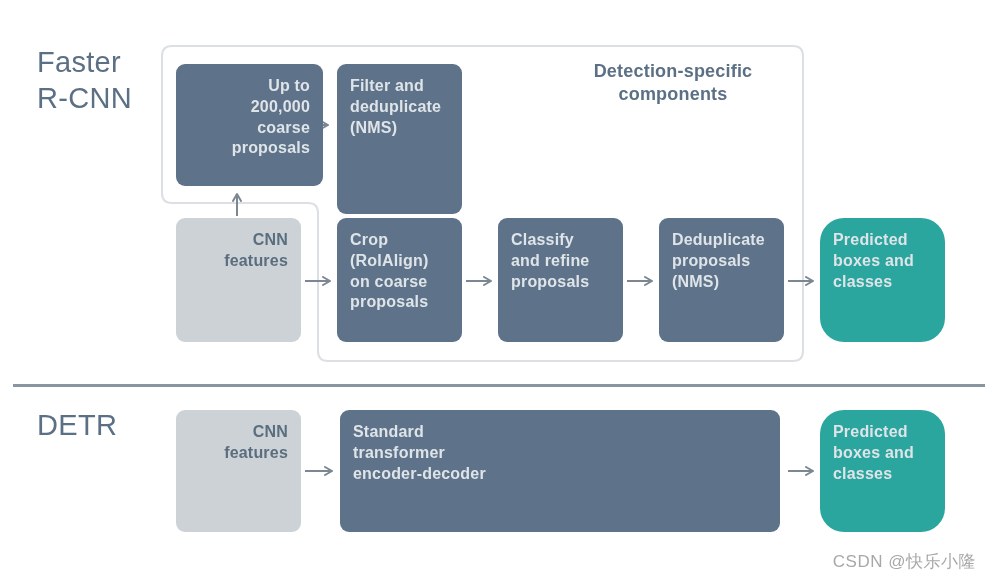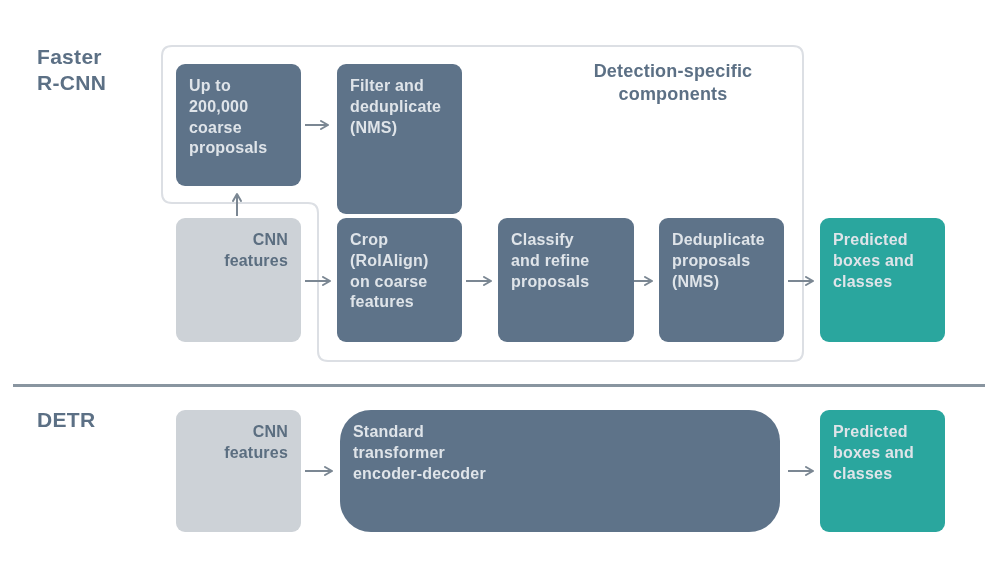--- a/index.html
+++ b/index.html
@@ -50,25 +50,26 @@
     color:var(--box-text,#dfe4e9);
   }
   .light{
     background:var(--light,#cdd2d7);
     color:var(--light-box-text,#5b6e80);
     text-align:right;
   }
   .teal{
     background:var(--teal,#2aa69e);
     color:var(--box-text,#dfe4e9);
+    border-radius:24px;
   }
   .section-label{
     position:absolute;
-    font-size:21px;
-    font-weight:bold;
+    font-size:29px;
+    font-weight:normal;
     color:var(--label,#5c7085);
     line-height:1.25;
     white-space:pre-line;
     letter-spacing:0.3px;
   }
   .container-label{
     position:absolute;
     font-size:18px;
     font-weight:bold;
     color:var(--label,#5c7085);
@@ -115,58 +116,59 @@
     <path class="arrow" d="M305,471 H332" marker-end="url(#ah)"></path>
     <path class="arrow" d="M788,471 H813" marker-end="url(#ah)"></path>
   </svg>
 
   <div class="section-label" style="left:37px;top:44px;">Faster
 R-CNN</div>
 
   <div class="container-label" style="left:563px;top:60px;width:220px;">Detection-specific
 components</div>
 
-  <div class="box slate" style="left:176px;top:64px;width:125px;height:122px;">Up to
+  <div class="box slate" style="left:176px;top:64px;width:147px;height:122px;text-align:right;">Up to
 200,000
 coarse
 proposals</div>
 
   <div class="box slate" style="left:337px;top:64px;width:125px;height:150px;">Filter and
 deduplicate
 (NMS)</div>
 
   <div class="box light" style="left:176px;top:218px;width:125px;height:124px;">CNN
 features</div>
 
   <div class="box slate" style="left:337px;top:218px;width:125px;height:124px;">Crop
 (RoIAlign)
 on coarse
-features</div>
+proposals</div>
 
-  <div class="box slate" style="left:498px;top:218px;width:136px;height:124px;">Classify
+  <div class="box slate" style="left:498px;top:218px;width:125px;height:124px;">Classify
 and refine
 proposals</div>
 
   <div class="box slate" style="left:659px;top:218px;width:125px;height:124px;">Deduplicate
 proposals
 (NMS)</div>
 
   <div class="box teal" style="left:820px;top:218px;width:125px;height:124px;">Predicted
 boxes and
 classes</div>
 
   <div class="divider"></div>
 
   <div class="section-label" style="left:37px;top:407px;text-align:right;">DETR</div>
 
   <div class="box light" style="left:176px;top:410px;width:125px;height:122px;">CNN
 features</div>
 
-  <div class="box slate" style="left:340px;top:410px;width:440px;height:122px;border-radius:31px;">Standard
+  <div class="box slate" style="left:340px;top:410px;width:440px;height:122px;">Standard
 transformer
 encoder-decoder</div>
 
   <div class="box teal" style="left:820px;top:410px;width:125px;height:122px;">Predicted
 boxes and
 classes</div>
 
+  <div class="watermark">CSDN @快乐小隆</div>
 
 </div>
 
 </body></html>

